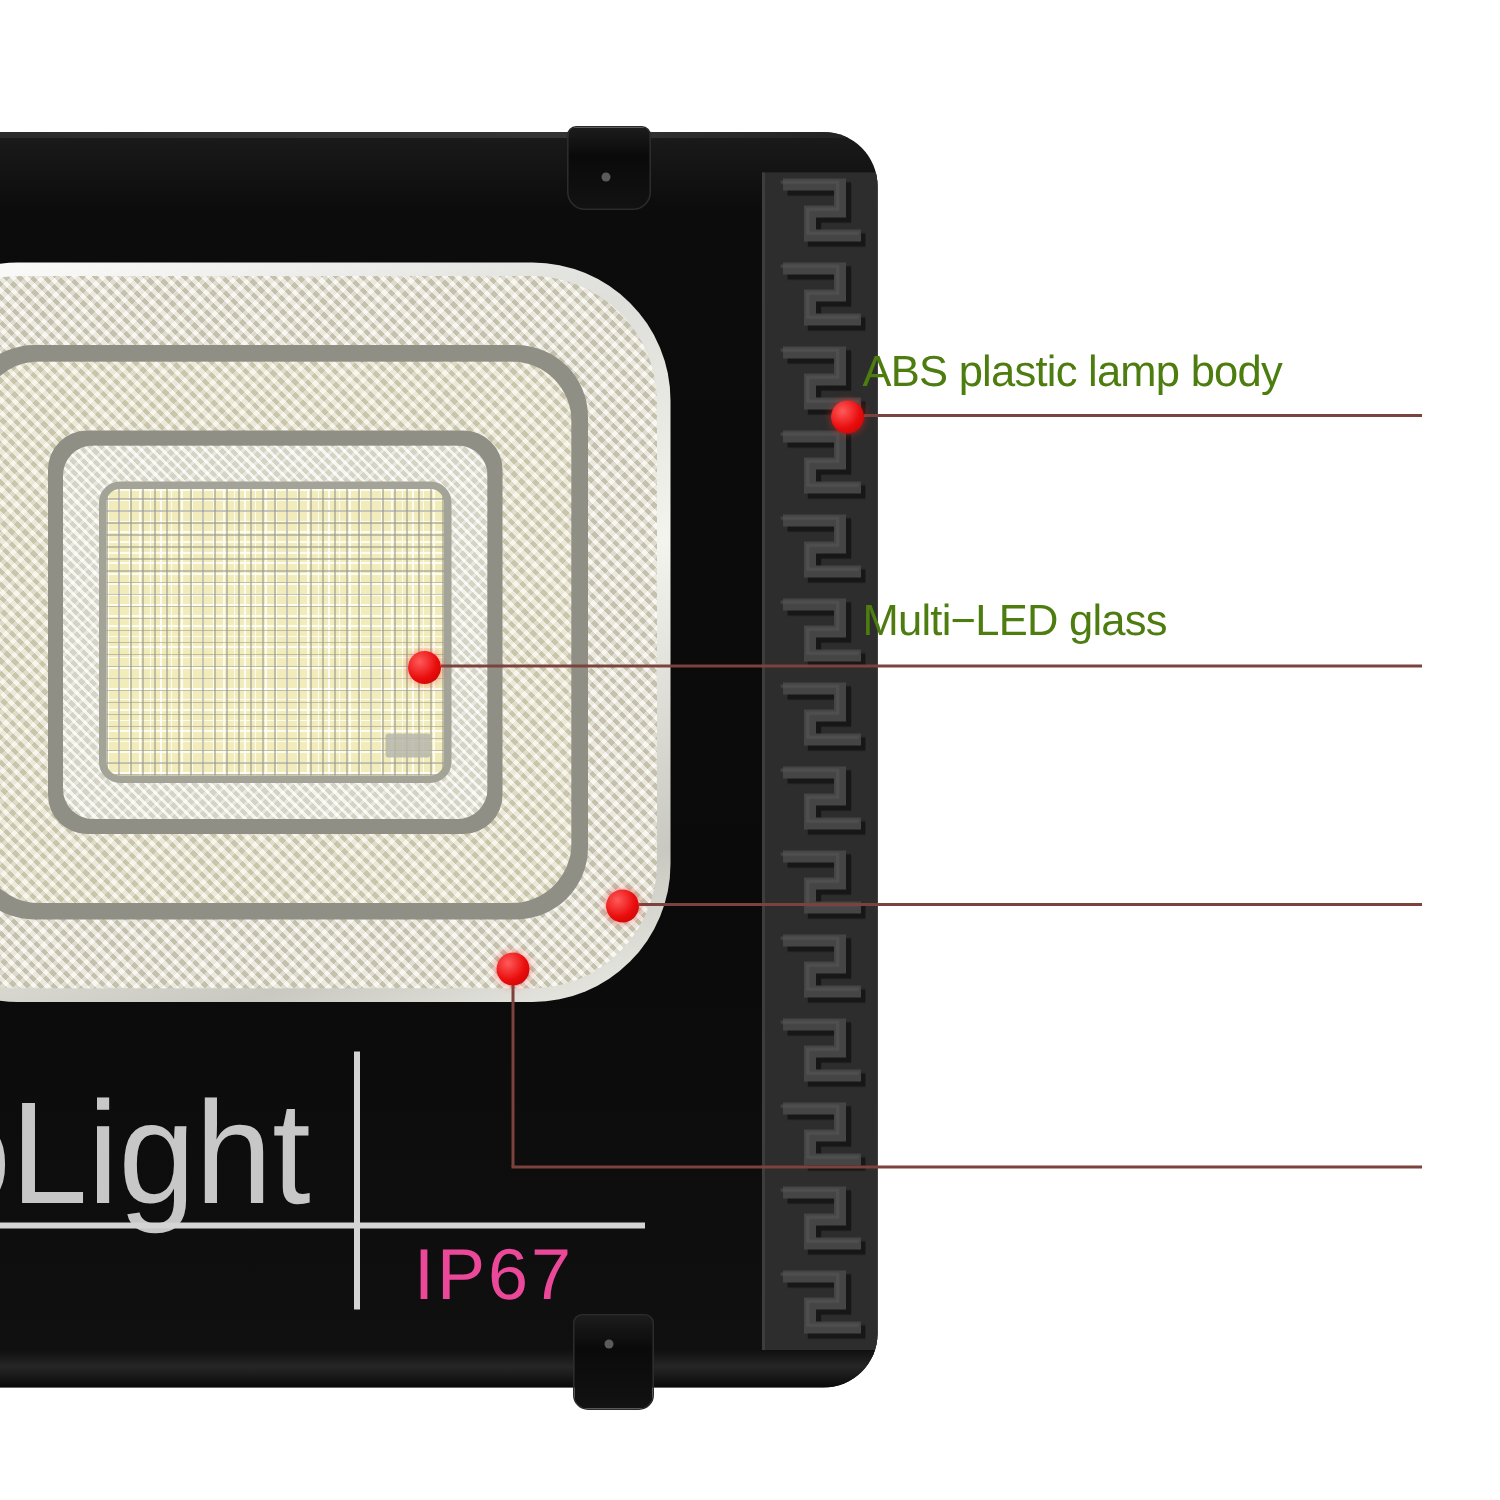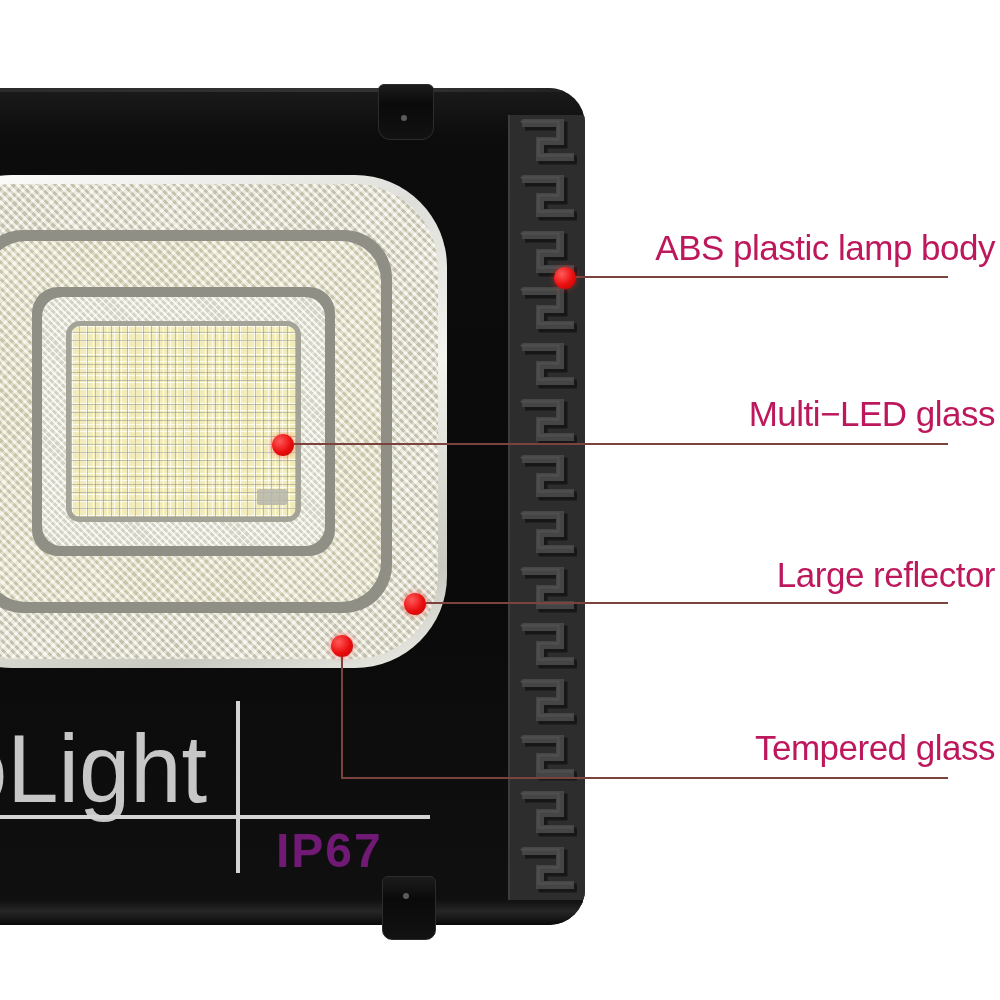--- a/index.html
+++ b/index.html
@@ -80,33 +80,33 @@
   
   .brand-text{
     position:absolute;left:-44px;top:720px;font-size:97px;line-height:97px;
     color:#c7c7c7;letter-spacing:0;transform:scaleX(.95);transform-origin:left top;
     white-space:nowrap;z-index:4;
   }
   .brand-vline{position:absolute;left:236px;top:701px;width:3.5px;height:172px;background:#d4d4d4;z-index:4;}
   .brand-hline{position:absolute;left:0;top:815px;width:430px;height:3.5px;background:#d4d4d4;z-index:4;}
   .ip-rating{
     position:absolute;left:276px;top:827px;font-size:48px;line-height:48px;
-    color:#701a75;letter-spacing:2px;z-index:4;font-weight:bold;
+    color:#ec4899;letter-spacing:2px;z-index:4;
   }
   
   .dot{
     position:absolute;width:22px;height:22px;border-radius:50%;z-index:6;
     background:radial-gradient(circle at 35% 32%, #ff5a5a 0%, #ea0d0d 55%, #b80404 100%);
     box-shadow:0 0 6px rgba(255,40,40,.55);
   }
   .leader{position:absolute;height:2px;background:#7c423e;z-index:5;}
   .leader-v{position:absolute;width:2px;background:#7c423e;z-index:5;}
   .callout-label{
-    position:absolute;right:5px;width:420px;text-align:right;z-index:6;
-    font-size:35px;line-height:42px;color:#be185d;letter-spacing:-0.5px;
+    position:absolute;right:5px;width:420px;text-align:left;z-index:6;
+    font-size:29px;line-height:42px;color:#4d7c0f;letter-spacing:-0.5px;
   }
   .dot-abs{left:554px;top:267px;}
   .line-abs{left:576px;top:276px;width:372px;}
   .label-abs{top:227px;}
   .dot-led{left:272px;top:434px;}
   .line-led{left:294px;top:443px;width:654px;}
   .label-led{top:393px;}
   .dot-reflector{left:404px;top:593px;}
   .line-reflector{left:426px;top:602px;width:522px;}
   .label-reflector{top:554px;}
@@ -170,20 +170,18 @@
   <div class="dot dot-abs"></div>
   <div class="leader line-abs"></div>
   <div class="callout-label label-abs">ABS plastic lamp body</div>
 
   <div class="dot dot-led"></div>
   <div class="leader line-led"></div>
   <div class="callout-label label-led">Multi−LED glass</div>
 
   <div class="dot dot-reflector"></div>
   <div class="leader line-reflector"></div>
-  <div class="callout-label label-reflector">Large reflector</div>
 
   <div class="dot dot-glass"></div>
   <div class="leader-v vline-glass"></div>
   <div class="leader line-glass"></div>
-  <div class="callout-label label-glass">Tempered glass</div>
 
 </div>
 
 </body></html>

